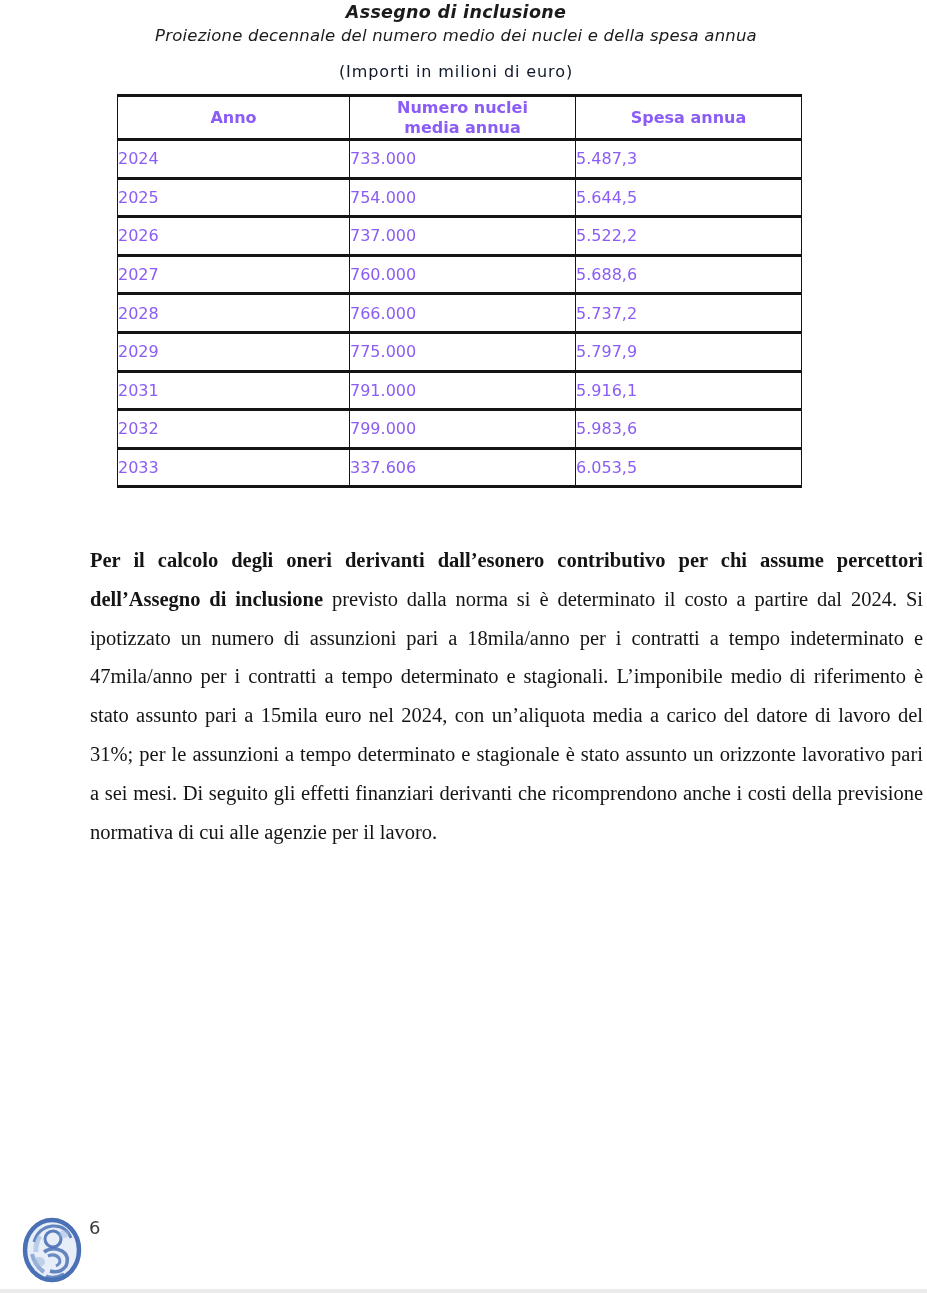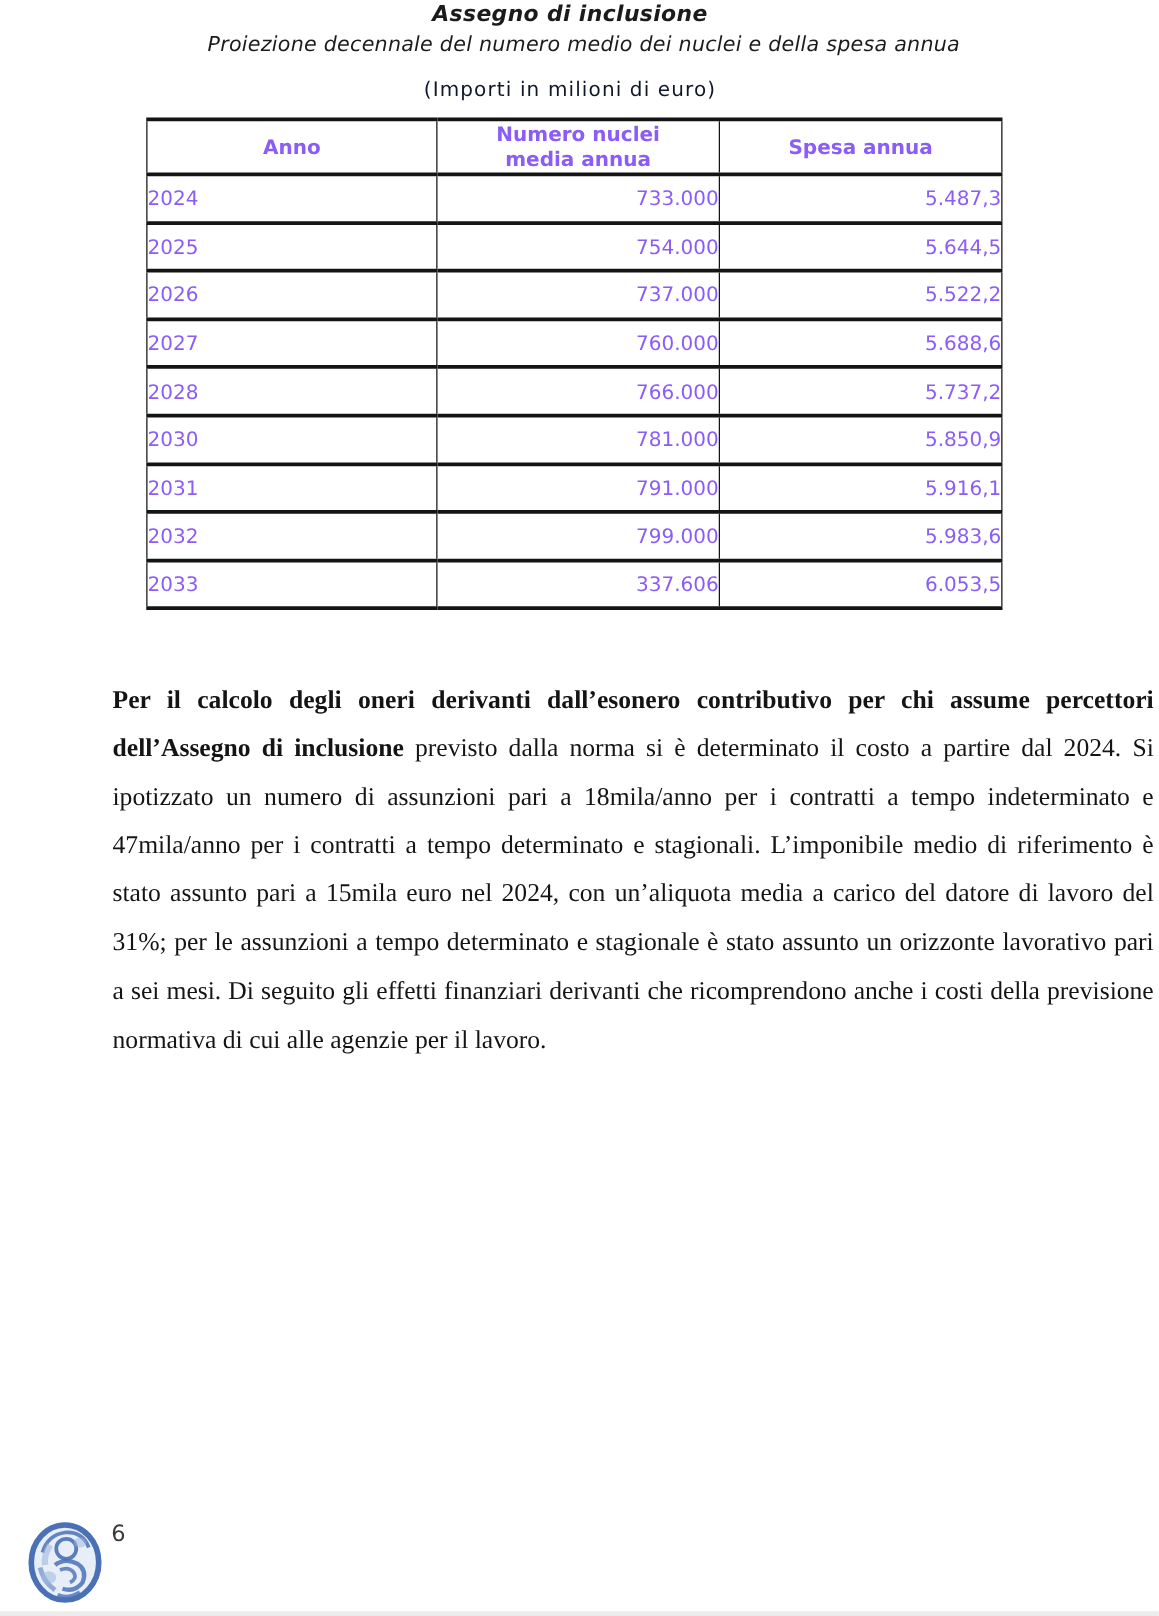--- a/index.html
+++ b/index.html
@@ -31,21 +31,20 @@
   .doc-subtitle {
     position: absolute;
     top: 26px;
     left: 0;
     width: 912px;
     text-align: center;
     font-size: 16.5px;
     font-style: italic;
     letter-spacing: 0.2px;
     color: #1b1b1b;
-    padding-left: 11px;
   }
   .table-caption {
     position: absolute;
     top: 62px;
     left: 0;
     width: 912px;
     text-align: center;
     font-size: 16px;
     letter-spacing: 0.9px;
     color: #0f172a;
@@ -77,21 +76,21 @@
     text-align: center;
     vertical-align: middle;
     line-height: 20px;
     font-size: 16px;
   }
   table.projection td {
     height: 35.6px;
     vertical-align: middle;
   }
   td.cell-anno { text-align: left; }
-  td.cell-num  { text-align: right; padding-right: 7px; }
+  td.cell-num  { text-align: left; padding-right: 7px; }
   .body-text {
     position: absolute;
     top: 541px;
     left: 90px;
     width: 833px;
     margin: 0;
     font-family: "Liberation Serif", "DejaVu Serif", serif;
     font-size: 20.5px;
     line-height: 38.8px;
     text-align: justify;
@@ -164,23 +163,23 @@
         <td class="cell-anno">2027</td>
         <td class="cell-num">760.000</td>
         <td class="cell-num">5.688,6</td>
       </tr>
       <tr>
         <td class="cell-anno">2028</td>
         <td class="cell-num">766.000</td>
         <td class="cell-num">5.737,2</td>
       </tr>
       <tr>
-        <td class="cell-anno">2030</td>
-        <td class="cell-num">781.000</td>
-        <td class="cell-num">5.850,9</td>
+        <td class="cell-anno">2029</td>
+        <td class="cell-num">775.000</td>
+        <td class="cell-num">5.797,9</td>
       </tr>
       <tr>
         <td class="cell-anno">2031</td>
         <td class="cell-num">791.000</td>
         <td class="cell-num">5.916,1</td>
       </tr>
       <tr>
         <td class="cell-anno">2032</td>
         <td class="cell-num">799.000</td>
         <td class="cell-num">5.983,6</td>

